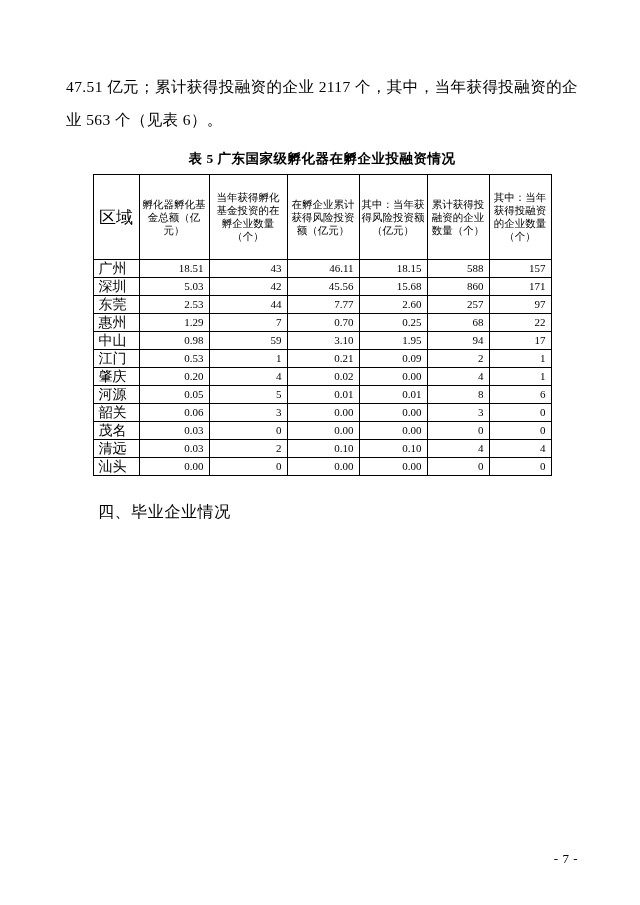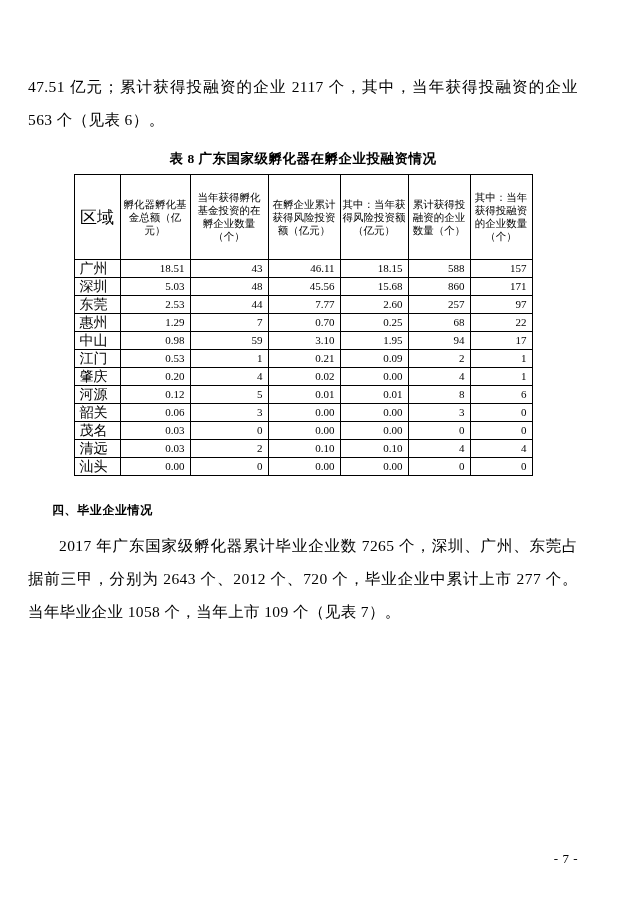--- a/index.html
+++ b/index.html
@@ -13,21 +13,21 @@
     font-family: "Liberation Serif", "DejaVu Serif", serif;
     color: #000000;
     position: relative;
     overflow: hidden;
   }
   .page {
     position: relative;
     width: 640px;
     height: 905px;
     box-sizing: border-box;
-    padding: 70px 62px 40px 28px;
+    padding: 70px 62px 40px 66px;
   }
   .para {
     font-size: 15.5px;
     line-height: 33px;
     text-align: justify;
     letter-spacing: 0.4px;
     margin: 0;
   }
   .para-indent {
     text-indent: 2em;
@@ -70,22 +70,22 @@
   }
   table.data tbody td.region {
     text-align: left;
     padding-left: 5px;
     font-size: 14px;
   }
   table.data tbody tr.total td {
     font-size: 11px;
   }
   .section-title {
-    font-size: 12px;
-    font-weight: bold;
+    font-size: 16px;
+    font-weight: normal;
     margin: 26px 0 10px 0;
     text-indent: 2em;
     letter-spacing: 0.6px;
   }
   .page-number {
     position: absolute;
     right: 62px;
     bottom: 38px;
     font-size: 13px;
     letter-spacing: 0.5px;
@@ -98,21 +98,21 @@
   .colw-c5 { width: 62px; }
   .colw-c6 { width: 62px; }
 </style>
 </head>
 <body>
 
 <div class="page">
 
   <p class="para">47.51 亿元；累计获得投融资的企业 2117 个，其中，当年获得投融资的企业 563 个（见表 6）。</p>
 
-  <div class="table-caption">表 8   广东国家级孵化器在孵企业投融资情况</div>
+  <div class="table-caption">表 5   广东国家级孵化器在孵企业投融资情况</div>
 
   <table class="data">
     <colgroup>
       <col class="colw-region">
       <col class="colw-c1">
       <col class="colw-c2">
       <col class="colw-c3">
       <col class="colw-c4">
       <col class="colw-c5">
       <col class="colw-c6">
@@ -134,21 +134,21 @@
         <td>18.51</td>
         <td>43</td>
         <td>46.11</td>
         <td>18.15</td>
         <td>588</td>
         <td>157</td>
       </tr>
       <tr>
         <td class="region">深圳</td>
         <td>5.03</td>
-        <td>48</td>
+        <td>42</td>
         <td>45.56</td>
         <td>15.68</td>
         <td>860</td>
         <td>171</td>
       </tr>
       <tr>
         <td class="region">东莞</td>
         <td>2.53</td>
         <td>44</td>
         <td>7.77</td>
@@ -187,21 +187,21 @@
         <td class="region">肇庆</td>
         <td>0.20</td>
         <td>4</td>
         <td>0.02</td>
         <td>0.00</td>
         <td>4</td>
         <td>1</td>
       </tr>
       <tr>
         <td class="region">河源</td>
-        <td>0.12</td>
+        <td>0.05</td>
         <td>5</td>
         <td>0.01</td>
         <td>0.01</td>
         <td>8</td>
         <td>6</td>
       </tr>
       <tr>
         <td class="region">韶关</td>
         <td>0.06</td>
         <td>3</td>
@@ -235,17 +235,16 @@
         <td>0.00</td>
         <td>0.00</td>
         <td>0</td>
         <td>0</td>
       </tr>
     </tbody>
   </table>
 
   <div class="section-title">四、毕业企业情况</div>
 
-  <p class="para para-indent">2017 年广东国家级孵化器累计毕业企业数 7265 个，深圳、广州、东莞占据前三甲，分别为 2643 个、2012 个、720 个，毕业企业中累计上市 277 个。当年毕业企业 1058 个，当年上市 109 个（见表 7）。</p>
 
   <div class="page-number">- 7 -</div>
 
 </div>
 
 </body></html>

